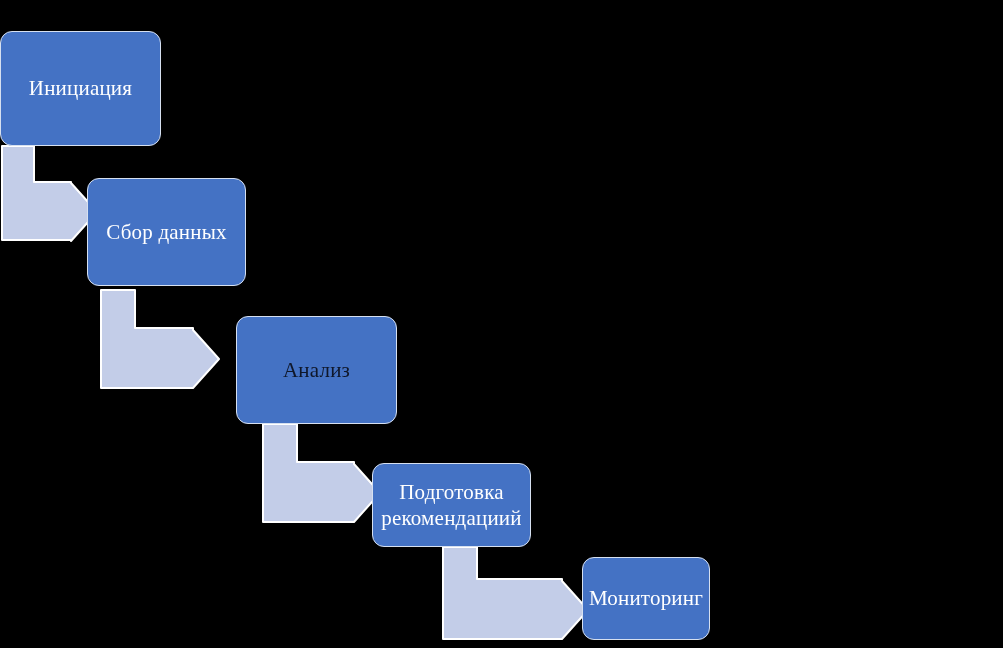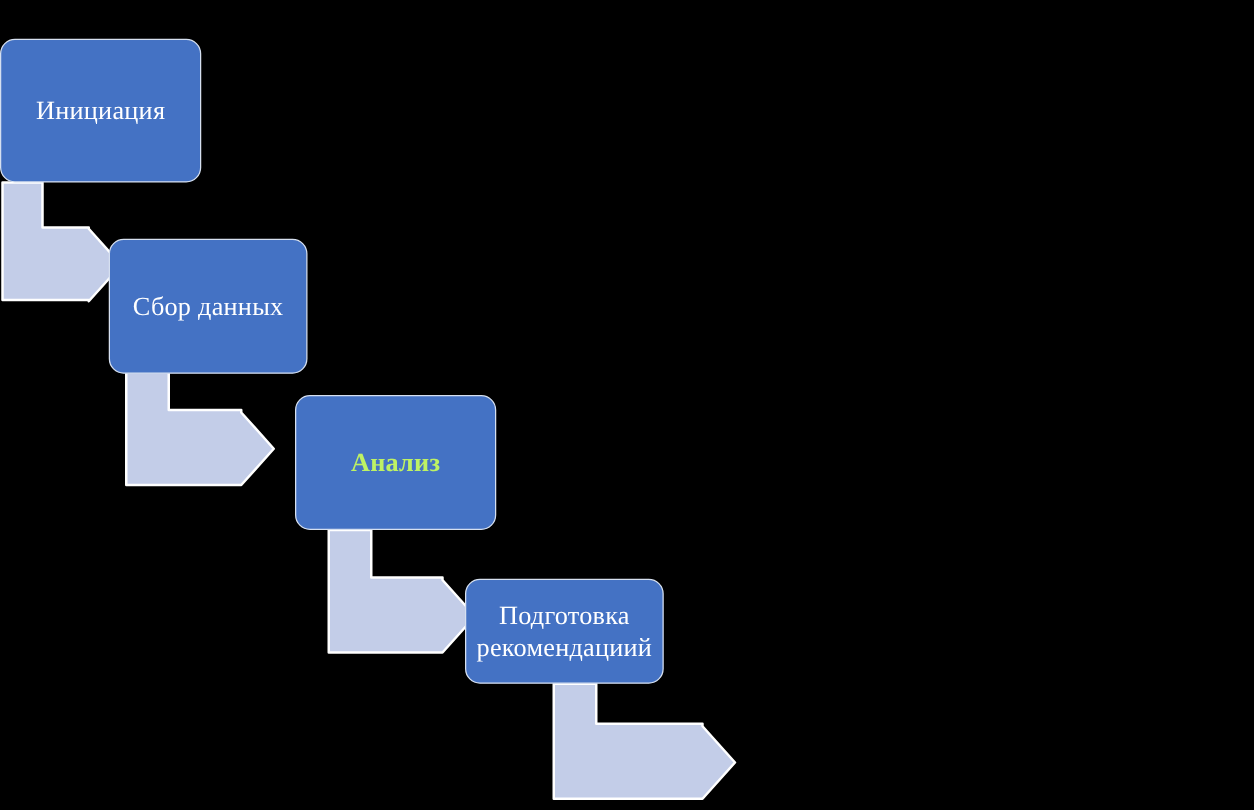--- a/index.html
+++ b/index.html
@@ -71,27 +71,30 @@
   <div class="connector" id="conn-3" style="left: 441px; top: 545px; width: 145px; height: 92px;">
       <svg width="149" height="96" viewBox="-2 -2 149 96">
         <path d="M 0.0 0.0 L 34.0 0.0 L 34.0 32.0 L 119.0 32.0 L 119.0 34.0 L 145.0 63.0 L 119.0 92.0 L 119.0 92.0 L 0.0 92.0 Z" fill="#C3CDE8" stroke="#FFFFFF" stroke-width="2" stroke-linejoin="round"></path>
       </svg>
     </div>
 
   <div class="node" id="node-0" style="left: 0px; top: 31px; width: 161px; height: 115px; background: rgb(68, 114, 196); border-color: rgb(214, 224, 240); color: rgb(255, 255, 255);">
     <span class="node-label">Инициация</span>
   </div>
 
-  <div class="node" id="node-1" style="left: 87px; top: 191px; width: 159px; height: 108px; background: rgb(68, 114, 196); border-color: rgb(214, 224, 240); color: rgb(255, 255, 255);">
+  <div class="node" id="node-1" style="left: 87px; top: 178px; width: 159px; height: 108px; background: rgb(68, 114, 196); border-color: rgb(214, 224, 240); color: rgb(255, 255, 255);">
     <span class="node-label">Сбор данных</span>
   </div>
 
-  <div class="node" id="node-2" style="left: 236px; top: 316px; width: 161px; height: 108px; background: rgb(68, 114, 196); border-color: rgb(214, 224, 240); color: #bef264; font-weight: bold;">
+  <div class="node" id="node-2" style="left: 236px; top: 316px; width: 161px; height: 108px; background: rgb(68, 114, 196); border-color: rgb(214, 224, 240); color: #0f172a;">
     <span class="node-label">Анализ</span>
   </div>
 
   <div class="node" id="node-3" style="left: 372px; top: 463px; width: 159px; height: 84px; background: rgb(68, 114, 196); border-color: rgb(214, 224, 240); color: rgb(255, 255, 255);">
     <span class="node-label">Подготовка
 рекомендациий</span>
   </div>
 
+  <div class="node" id="node-4" style="left: 582px; top: 557px; width: 128px; height: 83px; background: rgb(68, 114, 196); border-color: rgb(214, 224, 240); color: rgb(255, 255, 255);">
+    <span class="node-label">Мониторинг</span>
+  </div>
 
 </div>
 
 </body></html>

